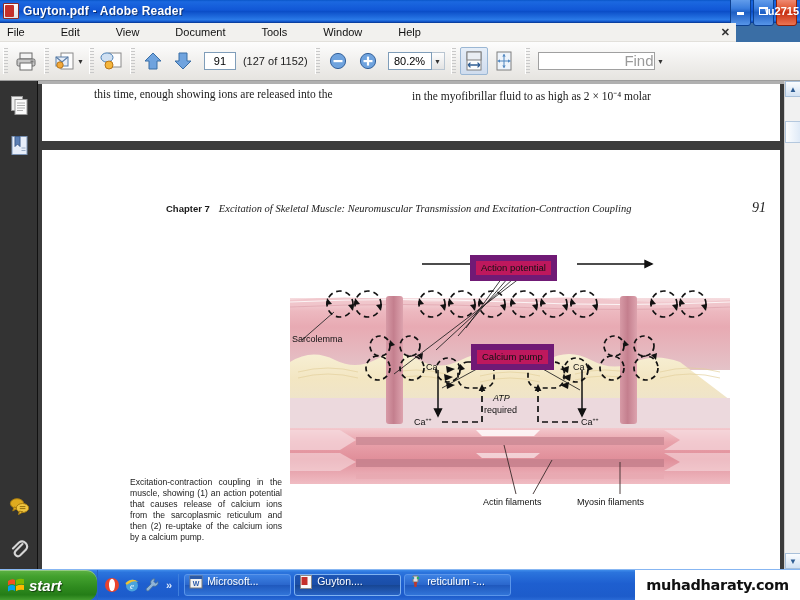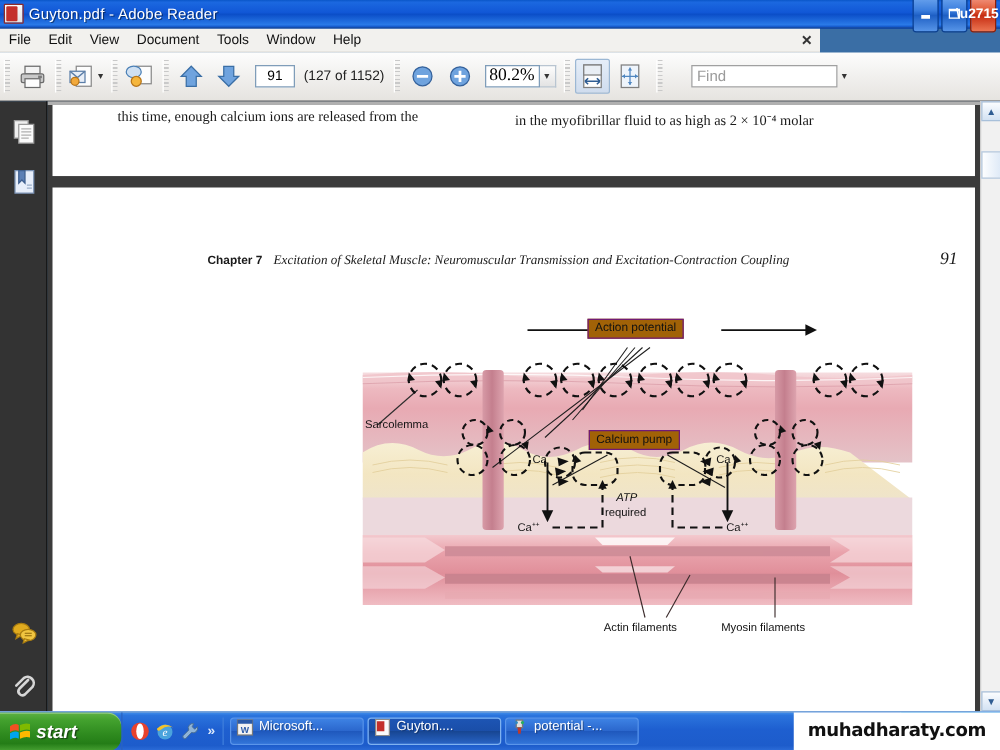--- a/index.html
+++ b/index.html
@@ -23,21 +23,21 @@
     background:#d9d9d9;border:1px solid #8d2b2b;border-radius:1px;
     position:relative;
     background: linear-gradient(to bottom,#fafafa,#e2e2e2);
     display:flex;align-items:center;justify-content:center;
   }
   .tb-icon::after{
     content:"";position:absolute;left:1px;top:1px;width:9px;height:12px;
     background:#c4302b;border-radius:1px;
   }
   .tb-title {
-    color:#fff; font-size:12px; font-weight:normal; letter-spacing:0.2px;
+    color:#fff; font-size:12px; font-weight:bold; letter-spacing:0.2px;
     text-shadow:1px 1px 0 rgba(0,0,0,0.45);
     white-space:nowrap;
   }
   .tb-buttons { margin-left:auto; display:flex; gap:2px; padding-right:3px; }
   .tb-btn {
     width:21px;height:30px;border-radius:3px;
     border:1px solid #0c4090;
     display:flex;align-items:center;justify-content:center;
     font-size:11px;color:#fff;font-weight:bold;
     background: linear-gradient(to bottom,#6fa7ef 0%,#3b7ede 40%,#1e5fc4 55%,#5795e8 100%);
@@ -45,23 +45,24 @@
   .tb-btn.close {
     background: linear-gradient(to bottom,#f49a86 0%,#e05a36 40%,#c62d12 55%,#ec7552 100%);
     border:1px solid #8f2008;
   }
   .tb-btn span{ display:block; line-height:1; }
   .min-glyph{width:7px;height:3px;background:#fff;margin-top:5px;}
   .max-glyph{width:9px;height:8px;border:1px solid #fff;border-top-width:2px;}
 
   
   .menubar {
-    position:absolute; left:0; top:23px; width:656px; height:19px;
+    position:absolute; left:0; top:23px; width:736px; height:19px;
     background:#f2f1ee; display:flex; align-items:center;
     border-bottom:1px solid #e2e0db;
+    gap:22px;
   }
   .menu-item {
     font-size:11px; color:#111; padding:2px 7px; line-height:1;
   }
   .menu-close {
     margin-left:auto; margin-right:6px; font-size:11px; color:#333; font-weight:bold;
   }
 
   
   .toolbar {
@@ -84,30 +85,30 @@
 
   
   .pagebox {
     width:32px;height:18px;border:1px solid #7f9db9;background:#fff;
     font-size:11px; text-align:center; line-height:16px; color:#000;
     margin-left:6px;
   }
   .pagecount { font-size:11px; color:#222; margin-left:7px; white-space:nowrap;}
   .zoombox {
     width:44px;height:18px;border:1px solid #7f9db9;background:#fff;
-    font-size:14px; text-align:center; line-height:16px; color:#000; margin-left:5px;font-family:Liberation Serif, serif;
+    font-size:11px; text-align:center; line-height:16px; color:#000; margin-left:5px;
   }
   .zoomcaret{
     width:13px;height:18px;border:1px solid #b9c5d1;border-left:none;
     background:linear-gradient(to bottom,#fdfdfd,#e3e3e3);
     display:flex;align-items:center;justify-content:center;font-size:7px;color:#333;
   }
   .findbox {
     width:117px;height:18px;border:1px solid #a0a0a0;background:#fff;
-    font-size:12px; color:#9a9a9a; line-height:16px; padding-left:4px; margin-left:20px;
+    font-size:15px; color:#9a9a9a; line-height:16px; padding-left:4px; margin-left:5px;text-align:right;
   }
   .findcaret{
     width:12px;height:18px;display:flex;align-items:center;justify-content:center;
     font-size:7px;color:#333;
   }
 
   
   .navpane {
     position:absolute; left:0; top:81px; width:38px; height:488px;
     background:#333333;
@@ -157,21 +158,21 @@
   }
   .figcap {
     font-family:"Liberation Sans",sans-serif; font-size:8.6px; color:#222;
     line-height:1.28; text-align:justify; padding-top:5px;
   }
 
   
   .figure { position:absolute; left:248px; top:100px; width:440px; height:260px; }
   .fig-svg { position:absolute; left:0; top:0; }
   .lbl {
-    position:absolute; background:#a16207; border:1px solid #701a75;
+    position:absolute; background:#be185d; border:6px solid #701a75;
     font-family:"Liberation Sans",sans-serif; font-size:9.5px; color:#111;
     padding:2px 5px; white-space:nowrap; line-height:1.1;
   }
   .plain {
     position:absolute; font-family:"Liberation Sans",sans-serif; font-size:9px; color:#111;
     white-space:nowrap;
   }
 
   
   .vscroll {
@@ -397,21 +398,21 @@
       <svg width="20" height="22" viewBox="0 0 20 22">
         <path d="M13.5 6 L6.5 13 a3.2 3.2 0 0 0 4.5 4.5 L17 11.5 a5 5 0 0 0 -7 -7 L4 10.5" fill="none" stroke="#d6d6d6" stroke-width="2.1" stroke-linecap="round"></path>
       </svg>
     </div>
   </div>
 
   <div class="docarea">
     <div class="page-shadowtop"></div>
 
     <div class="page1">
-      <div class="txtline" style="left:52px; top:4px;">this time, enough calcium ions are released from the</div>
+      <div class="txtline" style="left:52px; top:4px;">this time, enough showing ions are released into the</div>
       <div class="txtline" style="left:370px; top:4px;">in the myofibrillar fluid to as high as 2 × 10⁻⁴ molar</div>
     </div>
 
     <div class="gap"></div>
 
     <div class="page2">
 
       <div class="chapline">
         <span class="ch">Chapter 7</span>
         <span class="ti">Excitation of Skeletal Muscle: Neuromuscular Transmission and Excitation-Contraction Coupling</span>
@@ -610,20 +611,21 @@
         <div class="plain" style="left:283px; top:112px;">Ca</div>
         <div class="plain" style="left:203px; top:143px;font-style:italic;">ATP</div>
         <div class="plain" style="left:194px; top:155px;">required</div>
         <div class="plain" style="left:124px; top:165px;">Ca⁺⁺</div>
         <div class="plain" style="left:291px; top:165px;">Ca⁺⁺</div>
         <div class="plain" style="left:193px; top:247px;">Actin filaments</div>
         <div class="plain" style="left:287px; top:247px;">Myosin filaments</div>
       </div>
 
       <div class="figbox">
+        <div class="figcap">Excitation-contraction coupling in the muscle, showing (1) an action potential that causes release of calcium ions from the sarcoplasmic reticulum and then (2) re-uptake of the calcium ions by a calcium pump.</div>
       </div>
 
     </div>
   </div>
 
   <div class="vscroll">
     <div class="sb-btn">▲</div>
     <div class="sb-thumb"></div>
     <div class="sb-btn sb-down">▼</div>
   </div>
@@ -685,21 +687,21 @@
       </div>
       <div class="taskbtn">
         <span class="tb-mini">
           <svg width="14" height="14" viewBox="0 0 14 14">
             <path d="M4 1 L9 1 L9 7 L4 7 Z" fill="#e0e0e0" stroke="#7a7a7a"></path>
             <path d="M5 7 L8 7 L7.5 12 L5.5 12 Z" fill="#c0392b"></path>
             <circle cx="4" cy="3" r="1.3" fill="#2e86c1"></circle>
             <circle cx="9" cy="3" r="1.3" fill="#27ae60"></circle>
           </svg>
         </span>
-        <span class="tlabel">potential -...</span>
+        <span class="tlabel">reticulum -...</span>
       </div>
     </div>
 
     <div class="tray">
       <span class="lang">EN</span>
       <span class="tray-icons">
         <svg width="14" height="14" viewBox="0 0 14 14">
             <rect x="1" y="8" width="4" height="5" fill="#cfe3f5" stroke="#6d8fb3"></rect>
             <rect x="6" y="3" width="4" height="10" fill="#cfe3f5" stroke="#6d8fb3"></rect>
           </svg>

